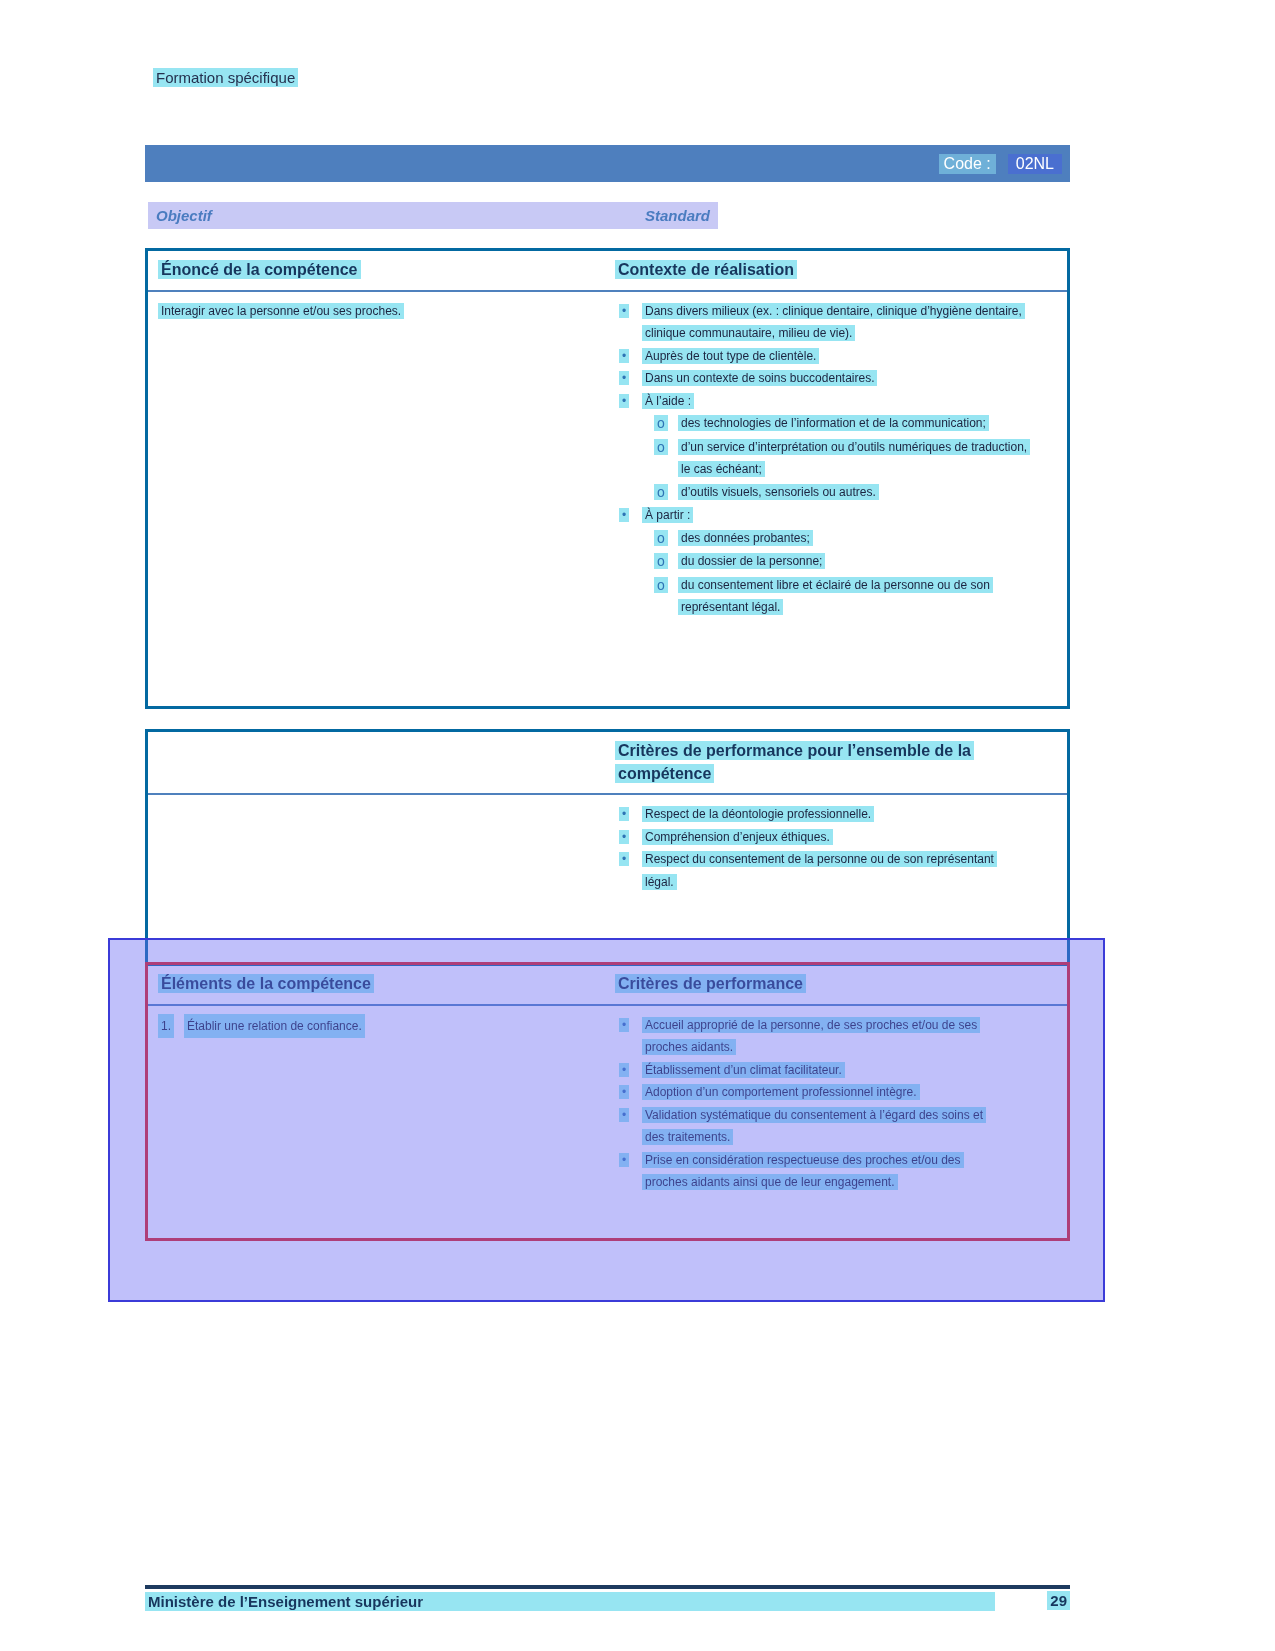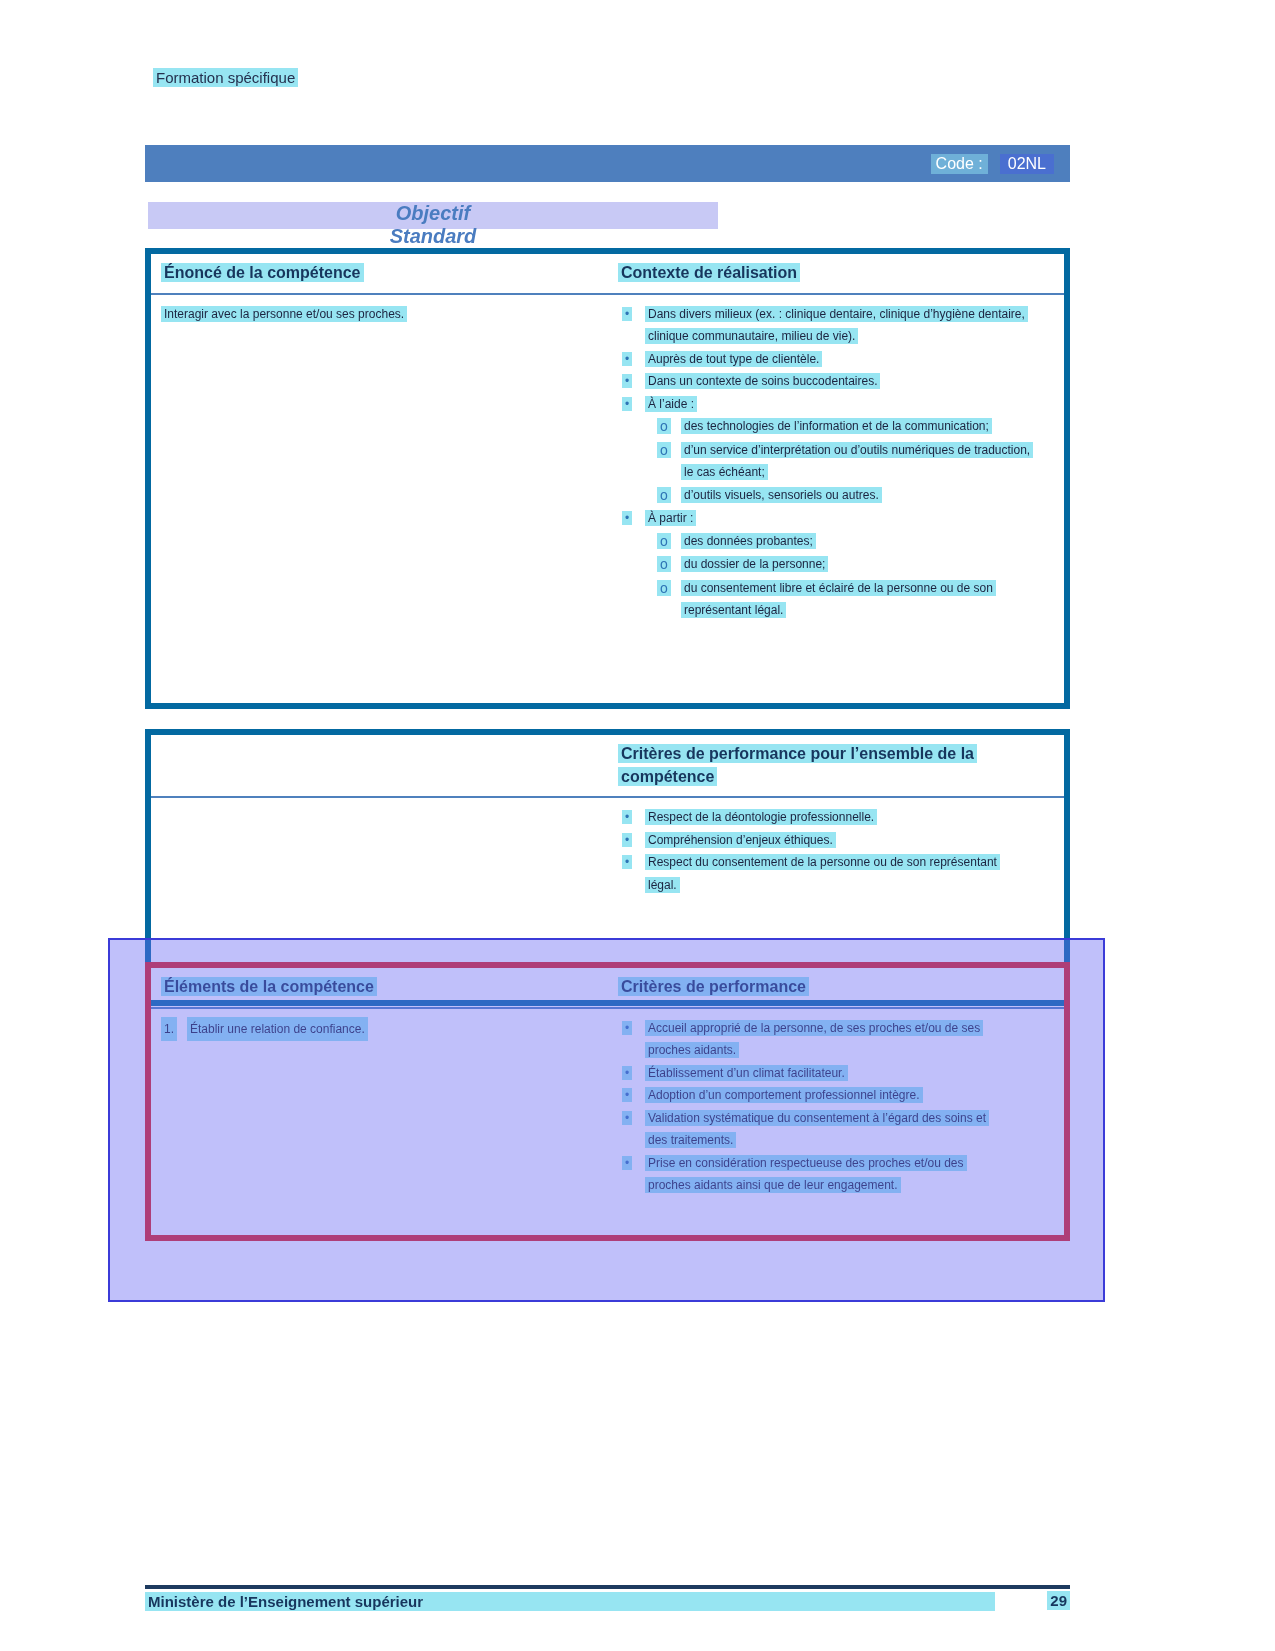--- a/index.html
+++ b/index.html
@@ -8,38 +8,38 @@
         font-family:"Liberation Sans",sans-serif;color:#1c2440;overflow:hidden;}
 
   
   .hl{background:#97e5f2;padding:1px 3px;
       -webkit-box-decoration-break:clone;box-decoration-break:clone;}
 
   .note{position:absolute;left:145px;top:69px;font-size:15px;color:#24304e;padding-left:8px;}
 
   .banner{position:absolute;left:145px;top:145px;width:925px;height:37px;
           background:#4e7fbe;display:flex;align-items:center;justify-content:flex-end;
-          padding-right:16px;box-sizing:border-box;color:#ffffff;font-size:16px;}
+          padding-right:8px;box-sizing:border-box;color:#ffffff;font-size:16px;}
   .banner .cl{background:#6fb0d8;padding:1px 5px;}
   .banner .cv{background:#4a6fd0;padding:1px 8px;margin-left:12px;}
 
   .obj-bar{position:absolute;left:148px;top:202px;width:570px;height:27px;
            background:#c8c9f5;display:flex;align-items:center;justify-content:space-between;
            padding:0 8px;box-sizing:border-box;
-           font-size:20px;font-weight:bold;font-style:italic;color:#4a7cc0;flex-direction:column;}
-
-  .tbl{position:absolute;left:145px;width:925px;border:6px solid #0369a1;
+           font-size:15px;font-weight:bold;font-style:italic;color:#4a7cc0;}
+
+  .tbl{position:absolute;left:145px;width:925px;border:3px solid #0369a1;
        box-sizing:border-box;background:transparent;overflow:hidden;}
   .tbl .hd{display:grid;grid-template-columns:457px 1fr;
            padding:8px 6px 8px 10px;border-bottom:2px solid #4f81bd;
            font-size:16px;font-weight:bold;color:#17365d;line-height:22.5px;}
   .tbl .bd{display:grid;grid-template-columns:457px 1fr;
            padding:8px 6px 8px 10px;font-size:12px;line-height:22.5px;}
   .t1{top:248px;height:461px;}
-  .t2{top:729px;height:277px;}
+  .t2{top:729px;height:237px;}
   .t3{top:962px;height:279px;border-color:#e02020;}
 
   ul.bul{list-style:none;margin:0;padding:0;}
   ul.bul li{display:flex;}
   li.l1{padding-left:4px;}
   li.l2{padding-left:39px;}
   .mk{flex:0 0 23px;color:#2e74b5;}
   .l2 .mk{flex:0 0 24px;}
   .mk::before{content:"\2022";background:#97e5f2;padding:0 3px;}
   .l2 .mk::before{content:"o";font-size:14px;}

